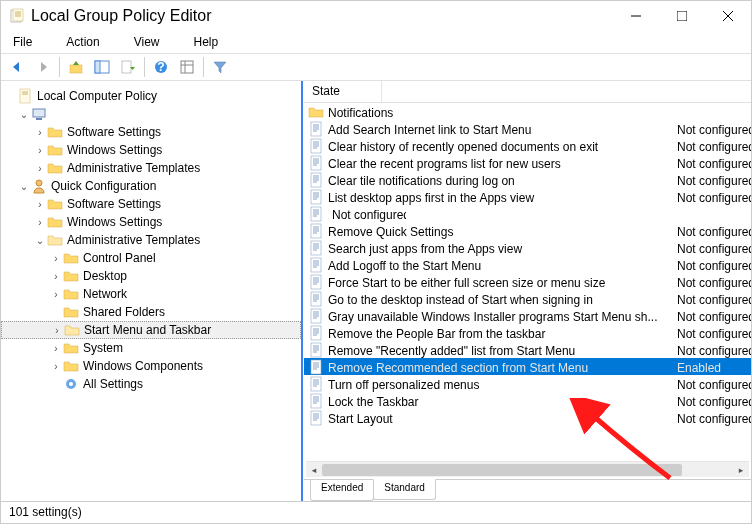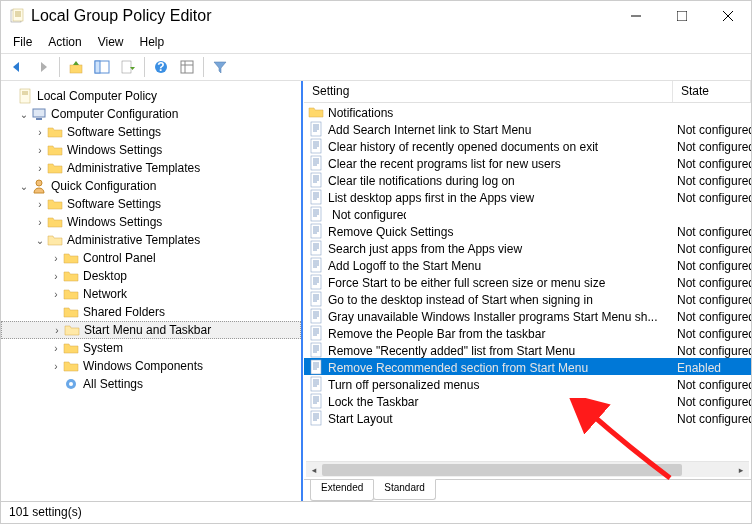--- a/index.html
+++ b/index.html
@@ -4,21 +4,21 @@
 <style>
 * { margin: 0; padding: 0; box-sizing: border-box; font-family: "Segoe UI", Tahoma, sans-serif; font-size: 12px; }
 body { background: #fff; width: 752px; height: 524px; overflow: hidden; border: 1px solid #ccc; display: flex; flex-direction: column; }
 
 .titlebar { display: flex; align-items: center; height: 30px; padding: 0 0 0 8px; background: #fff; }
 .titlebar .ticon { width: 16px; height: 16px; margin-right: 6px; }
 .titlebar .title { flex: 1; font-size: 16px; color: #000; }
 .winbtn { width: 46px; height: 30px; display: flex; align-items: center; justify-content: center; }
 .winbtn svg { stroke: #000; stroke-width: 1; fill: none; }
 
-.menubar { display: flex; gap: 0; padding: 2px 4px; height: 22px; }
+.menubar { display: flex; gap: 18px; padding: 2px 4px; height: 22px; }
 .menuitem { padding: 2px 8px; cursor: default; }
 
 .toolbar { display: flex; align-items: center; gap: 2px; padding: 2px 4px; height: 28px; border-top: 1px solid #e0e0e0; border-bottom: 1px solid #e0e0e0; }
 .tbtn { width: 24px; height: 24px; display: flex; align-items: center; justify-content: center; border: 1px solid transparent; }
 .tsep { width: 1px; height: 20px; background: #d0d0d0; margin: 0 2px; }
 
 .content { flex: 1; display: flex; min-height: 0; }
 .treepane { width: 302px; border-right: 2px solid #3b82f6; overflow: auto; padding: 4px 0; }
 .tree ul { list-style: none; }
 .trow { display: flex; align-items: center; height: 18px; white-space: nowrap; cursor: default; }
@@ -162,21 +162,20 @@
           <span class="tlabel">Local Computer Policy</span>
         </div>
         <ul>
           <li>
             <div class="trow" style="padding-left:16px">
               <span class="twist">⌄</span>
               <svg class="ticon2" viewBox="0 0 16 16">
                   <rect x="2" y="3" width="12" height="8" fill="#dfe8f5" stroke="#6a86b5"></rect>
                   <rect x="5" y="12" width="6" height="2" fill="#6a86b5"></rect>
                 </svg>
-              <span class="tlabel">Computer Configuration</span>
             </div>
             <ul>
               <li>
                   <div class="trow" style="padding-left:32px">
                     <span class="twist">›</span>
                     <svg class="ticon2" viewBox="0 0 16 16">
                       <path class="fld" d="M1 4h5l1 2h8v7H1z"></path>
                     </svg>
                     <span class="tlabel">Software Settings</span>
                   </div>
@@ -315,21 +314,20 @@
               </li>
             </ul>
           </li>
         </ul>
       </li>
     </ul>
   </div>
 
   <div class="listpane">
     <div class="listhdr">
-      <div class="hcell setting">Setting</div>
       <div class="hcell state">State</div>
     </div>
     <div class="listbody" id="listbody">
         <div class="lrow">
           <svg class="licon" viewBox="0 0 16 16">
             <path d="M1 4h5l1 2h8v7H1z" fill="#ffd86b" stroke="#d6a84a" stroke-width=".5"></path>
           </svg>
           <span class="lsetting">Notifications</span>
           <span class="lstate"></span>
         </div>

